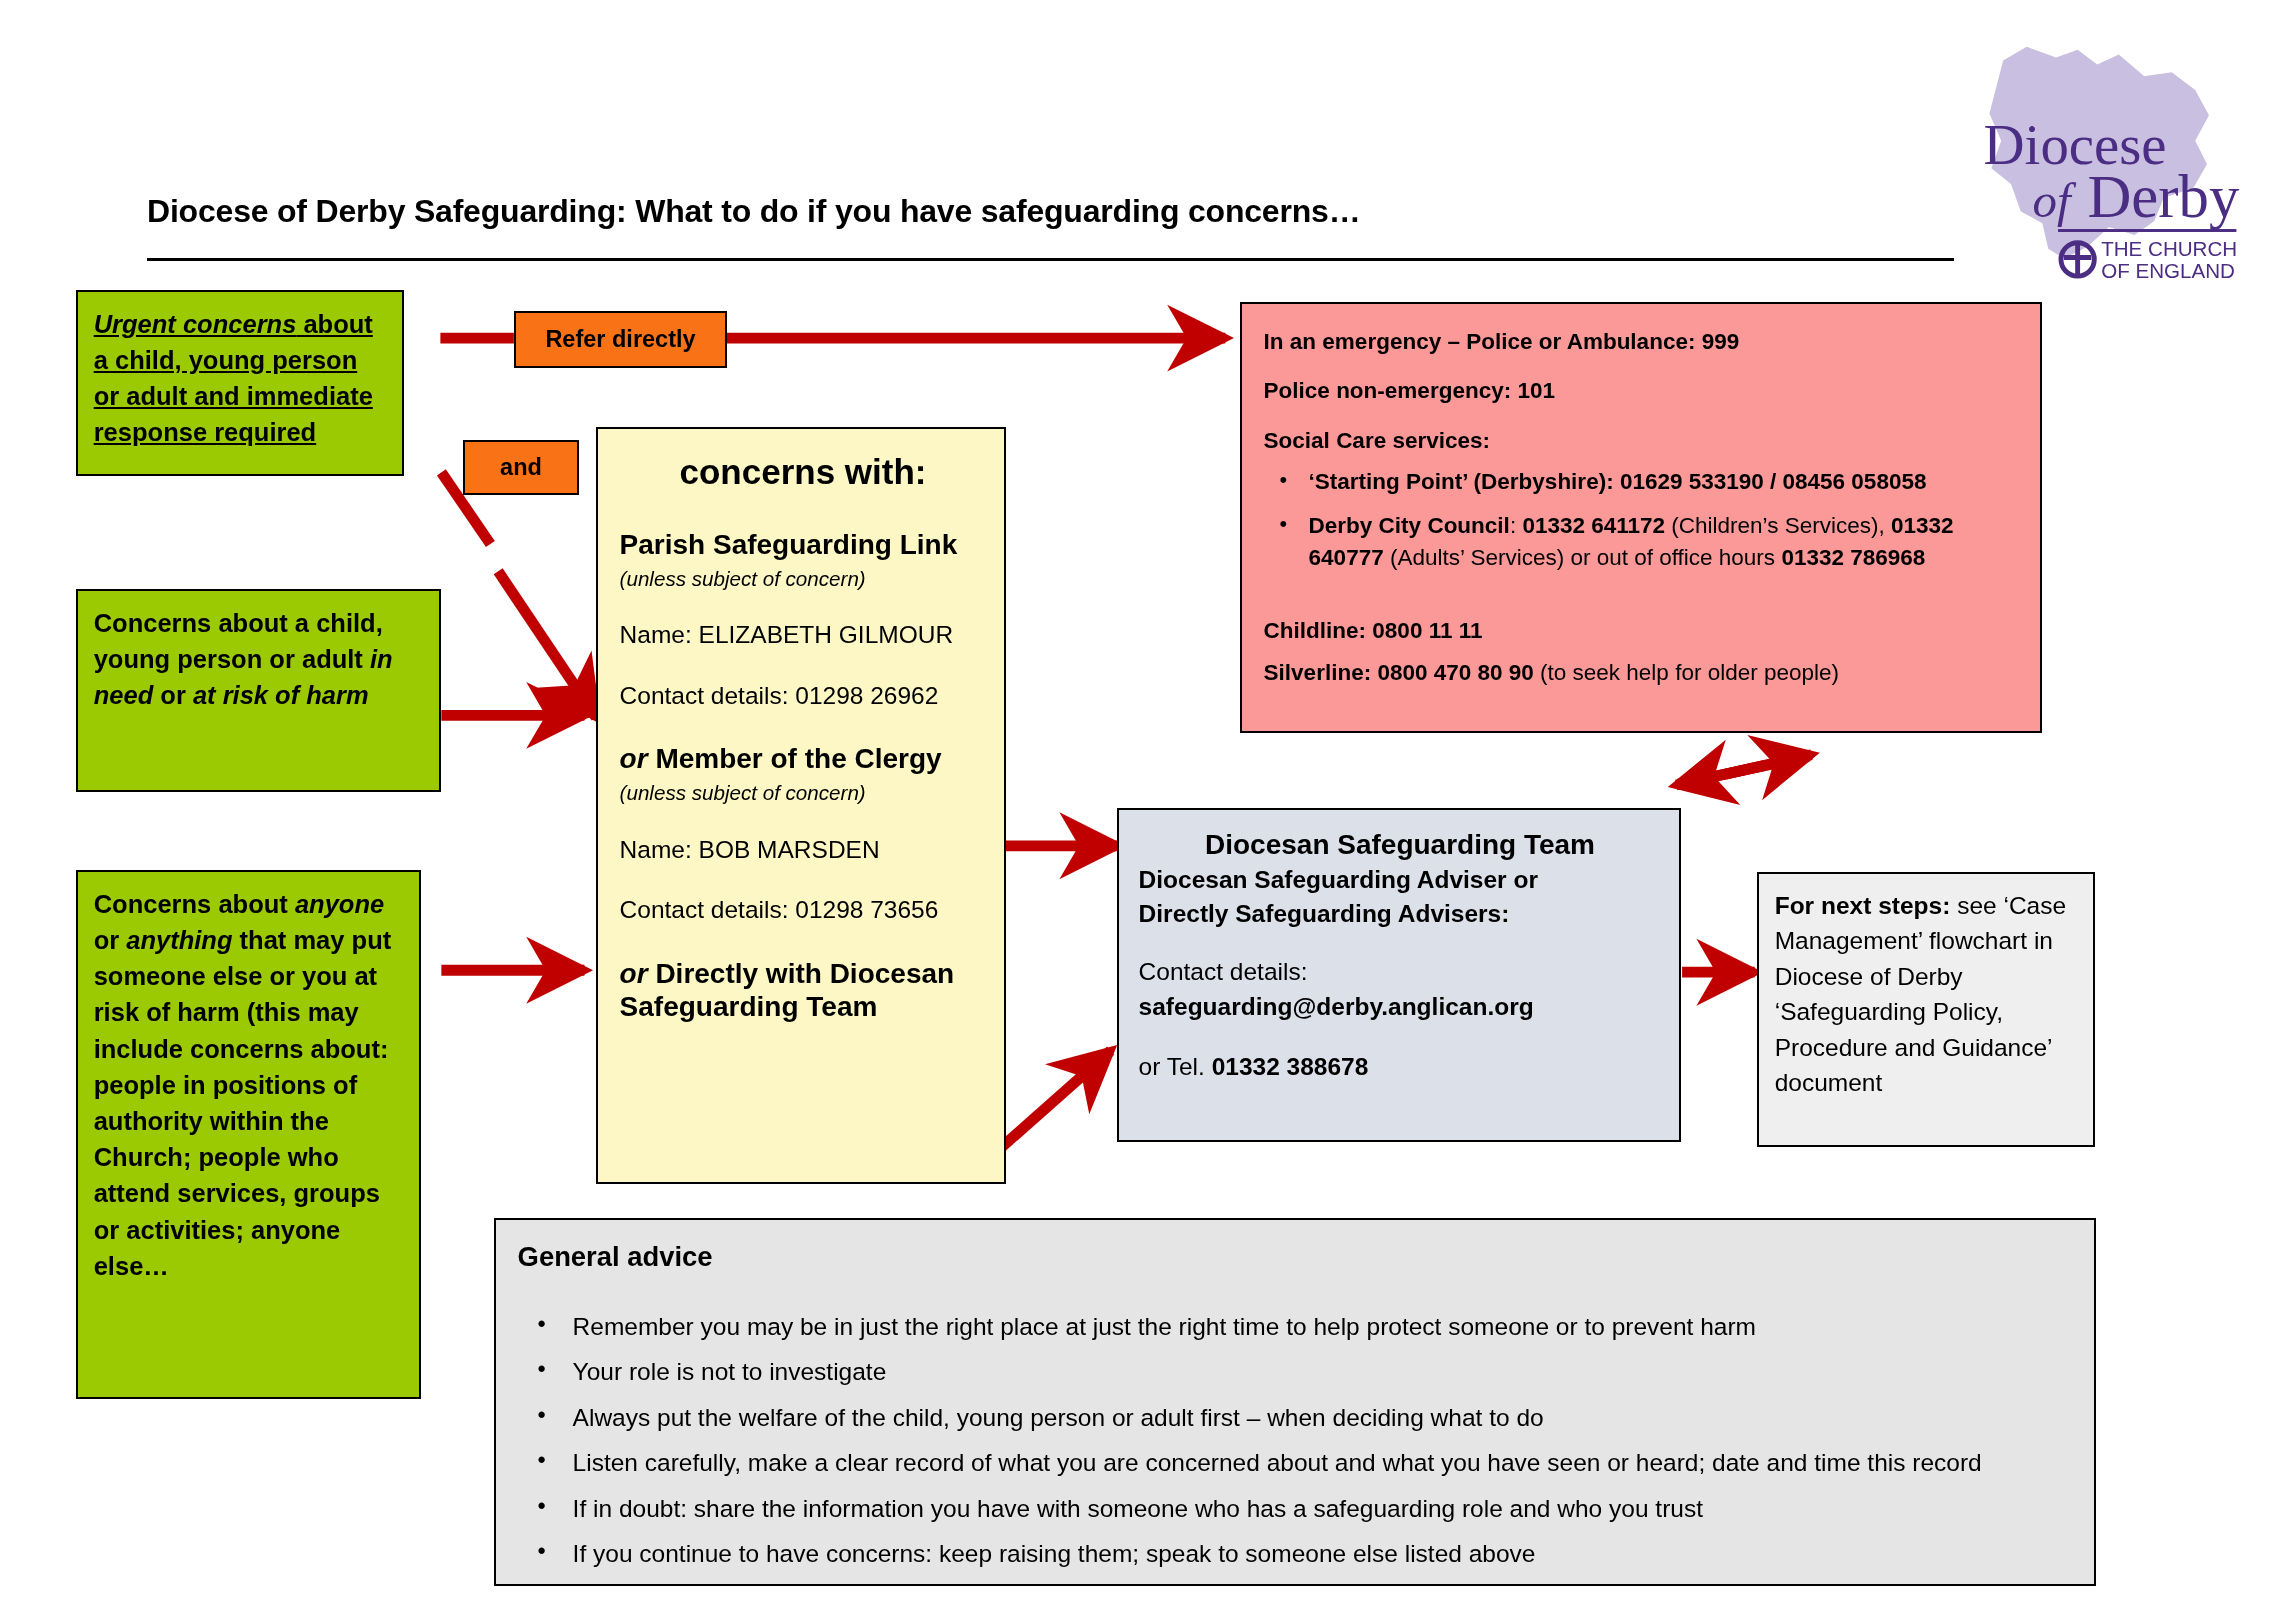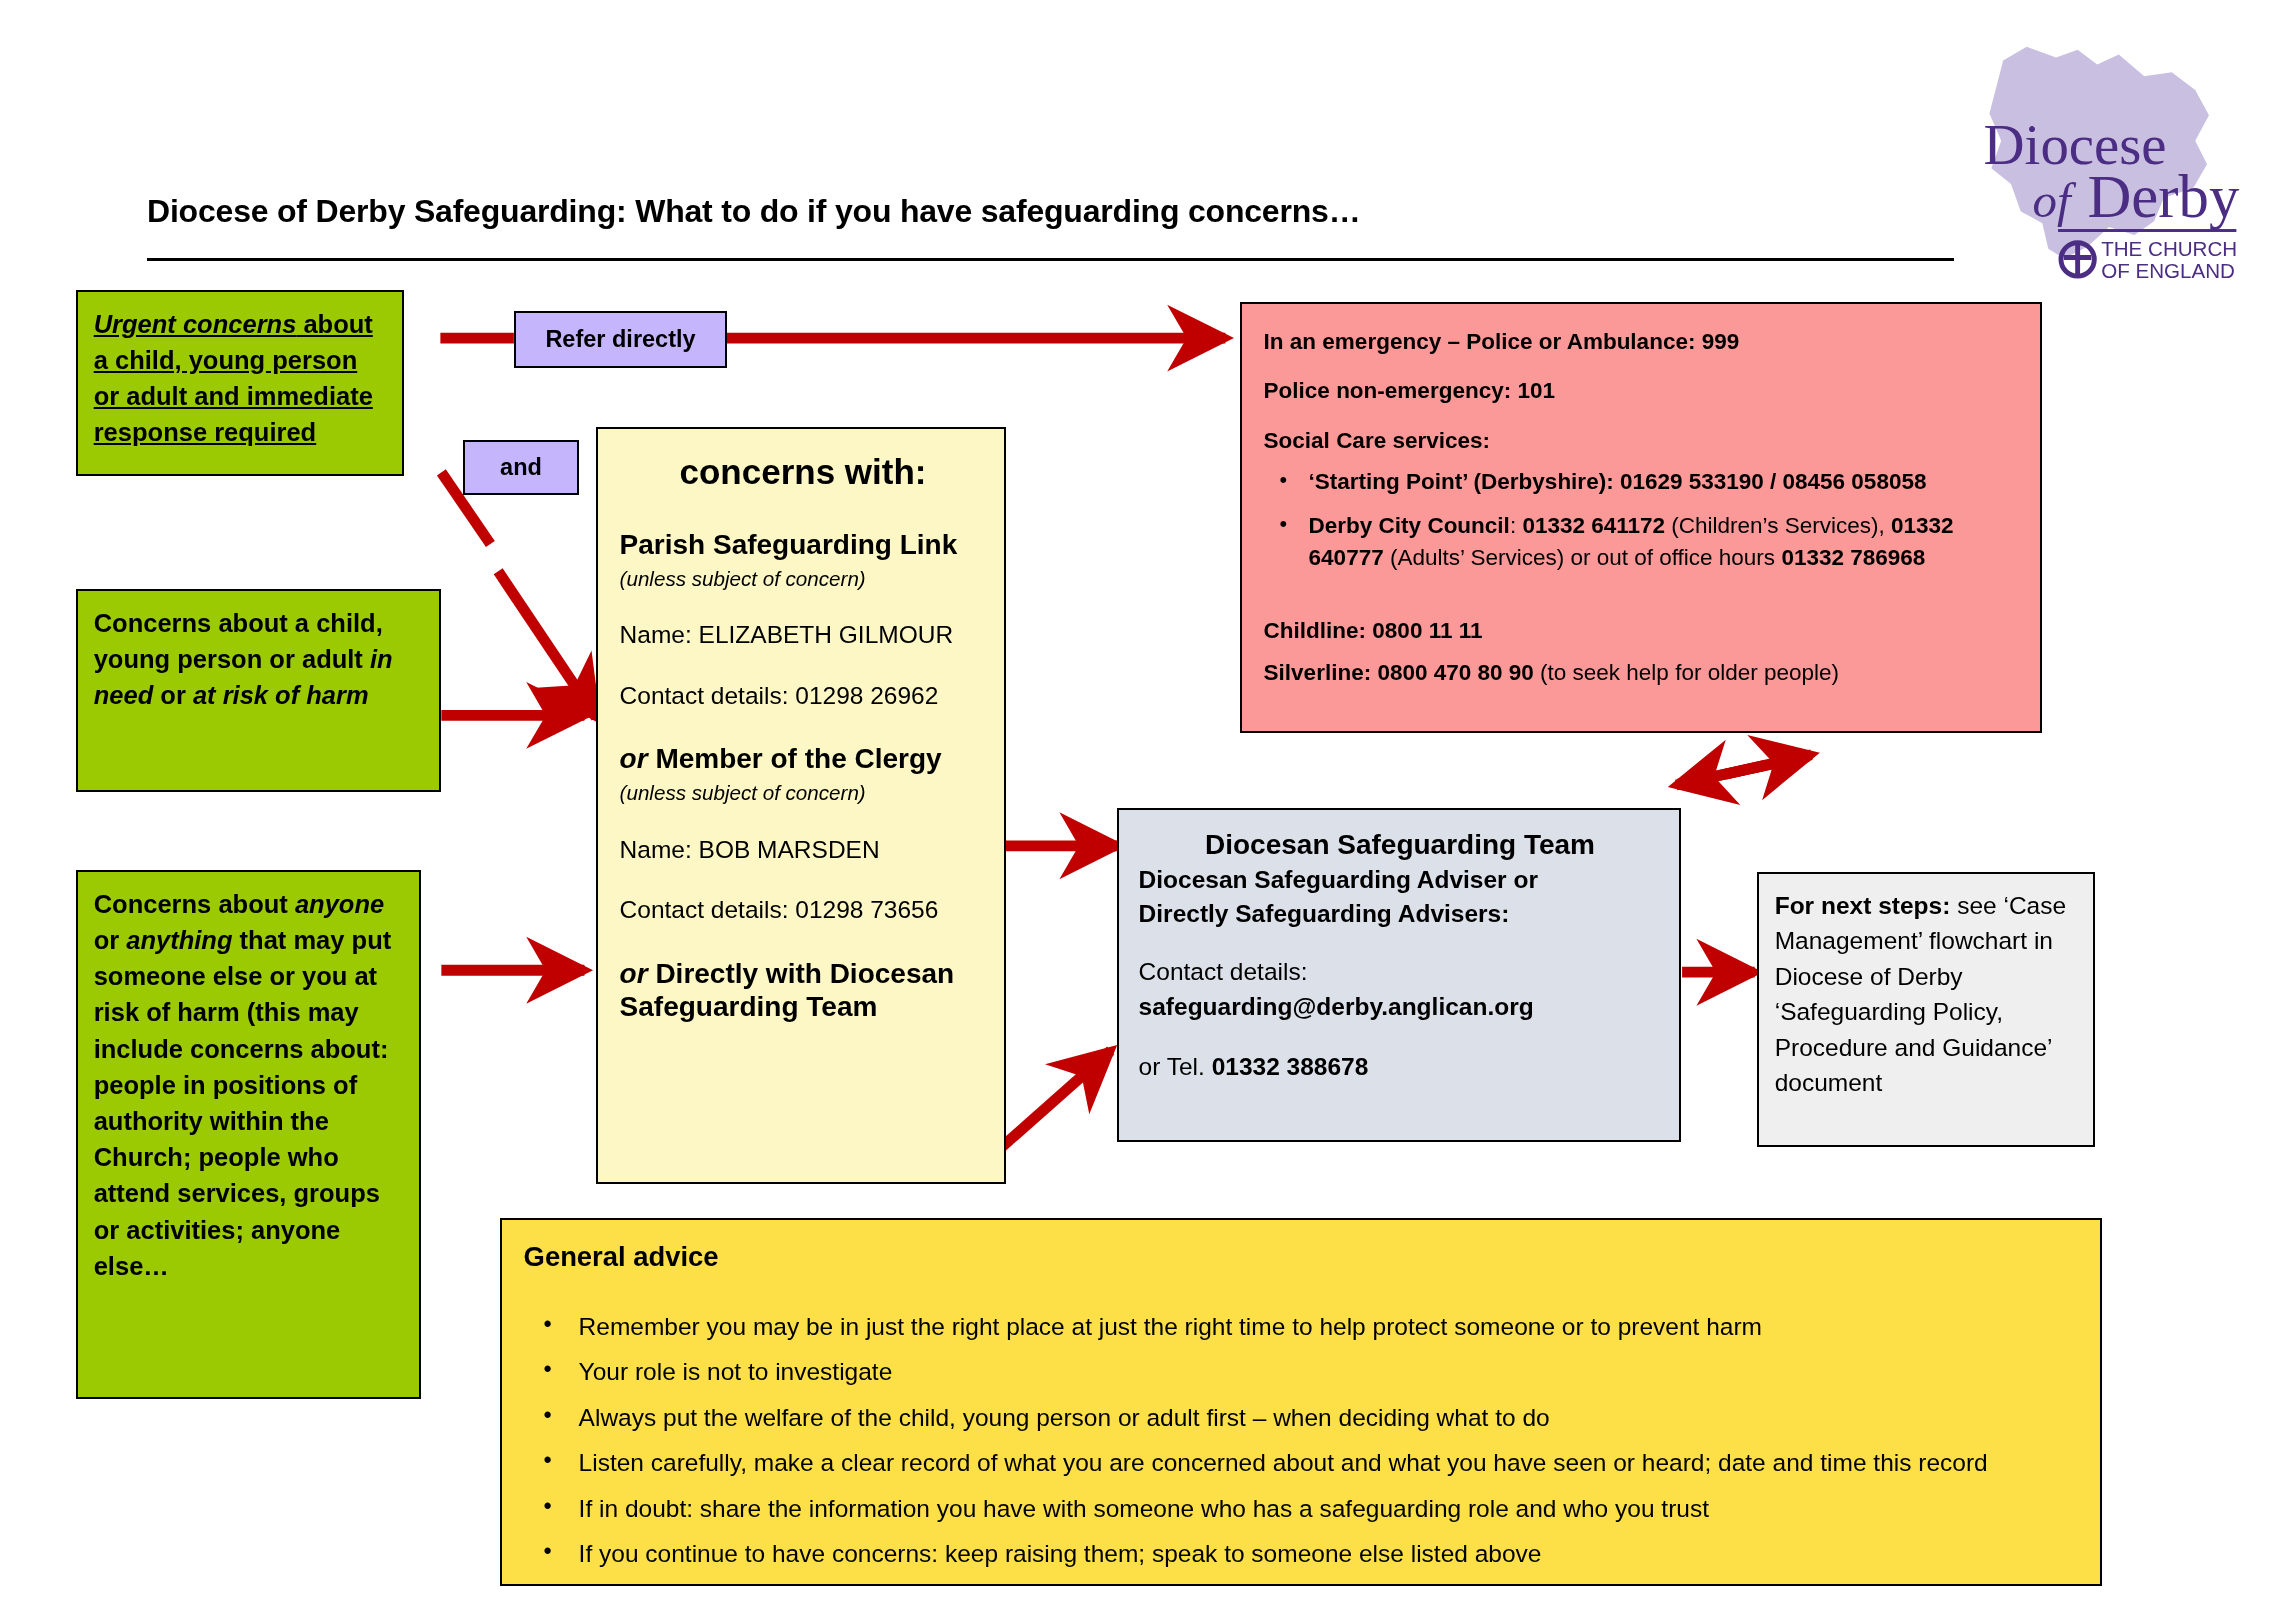--- a/index.html
+++ b/index.html
@@ -60,21 +60,21 @@
     font-weight: bold;
     font-size: 25.5px;
     padding: 13.7px 15.7px 9.8px 15.7px;
   }
   .green-box .ital { font-style: italic; }
 
   .connector-label {
     position: absolute;
     box-sizing: border-box;
     border: 2.9px solid #000000;
-    background: #c4b5fd;
+    background: #f97316;
     font-size: 23.5px;
     font-weight: bold;
     display: flex;
     align-items: center;
     justify-content: center;
     z-index: 5;
   }
 
   
   #discuss-box {
@@ -160,23 +160,22 @@
   #next-steps-box {
     background: #EFEFEF;
     padding: 13.7px 13.7px 9.8px 15.7px;
     font-size: 24.5px;
     line-height: 1.45;
   }
   #next-steps-box .title { font-weight: bold; }
 
   
   #advice-box {
-    background: #fde047;
+    background: #e5e5e5;
     padding: 17.6px 21.6px 13.7px 21.6px;
-    margin-left: 6px;
   }
   #advice-box .title {
     font-size: 27.4px;
     font-weight: bold;
     margin-bottom: 33px;
   }
   #advice-box ul {
     margin: 0;
     padding-left: 55px;
     list-style: none;

